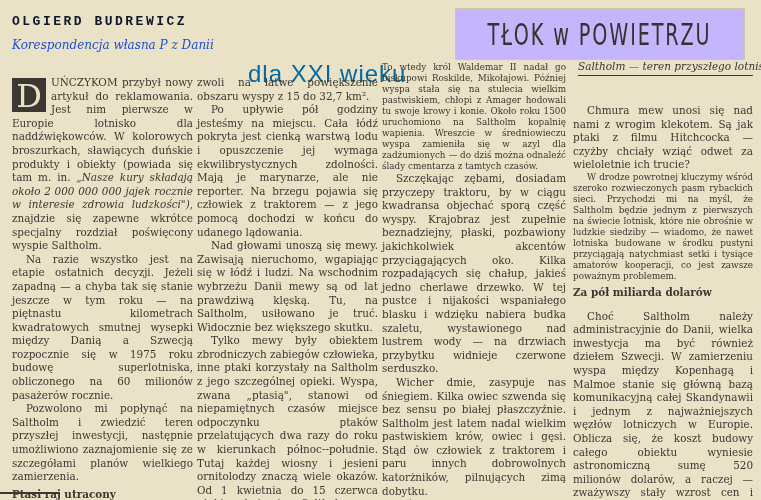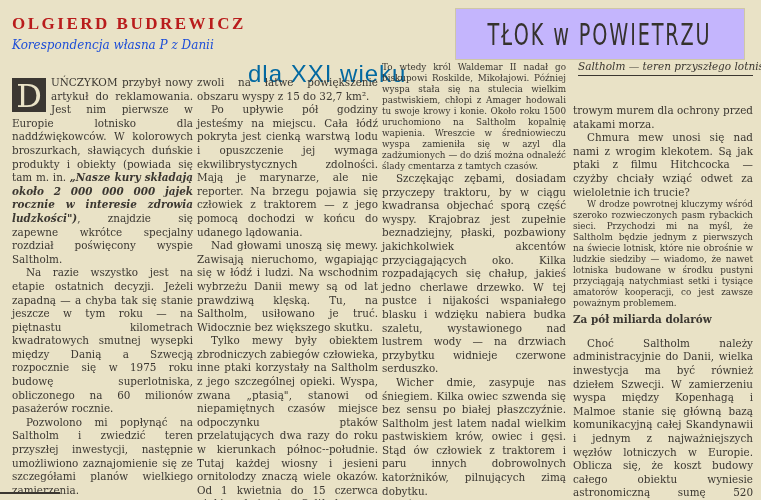--- a/index.html
+++ b/index.html
@@ -6,22 +6,22 @@
   body {
     width:761px; height:500px; overflow:hidden;
     background:#e9e2c6;
     color:#3a3630;
     font-family:"DejaVu Serif", serif;
     position:relative;
   }
   .page { position:absolute; left:0; top:0; width:761px; height:500px; }
   .author {
     position:absolute; left:12px; top:14px;
-    font-family:Liberation Serif, serif; font-weight:bold;
-    font-size:17px; letter-spacing:2.5px; color:#b91c1c;
+    font-family:Liberation Mono, monospace; font-weight:bold;
+    font-size:13px; letter-spacing:2.5px; color:#0f172a;
     white-space:nowrap;
   }
   .corr {
     position:absolute; left:12px; top:38px;
     font-family:"DejaVu Serif", serif; font-style:italic;
     font-size:12px; color:#1d4ed8; white-space:nowrap;
   }
   .t1 {
     position:absolute; left:248px; top:8px;
     font-family:"Liberation Sans", sans-serif;
@@ -56,21 +56,21 @@
     float:left; width:34px; height:34px; margin:2px 5px 0 0;
     background:#3b3732; color:#e9e2c6;
     font-size:32px; line-height:36px; text-align:center; font-family:"DejaVu Serif", serif;
   }
   .photo-caption {
     position:absolute; left:578px; top:60px; width:175px;
     font-style:italic; font-size:10.5px; color:#3b3731; text-align:center;
     border-bottom:1.5px solid #3b3731; padding-bottom:3px; white-space:nowrap;
   }
   .bottom-rule { position:absolute; left:0; bottom:6px; width:60px; height:2px; background:#3b3731; }
-  i { font-style:italic;font-weight:bold; }
+  i { font-style:italic; }
 </style>
 </head>
 <body>
 
 <div class="page">
 
   <div class="author">OLGIERD BUDREWICZ</div>
   <div class="corr">Korespondencja własna P z Danii</div>
   <div class="t2">dla XXI wieku</div>
   <div class="banner">
@@ -98,21 +98,20 @@
   </div>
 
   <div class="col" style="left:382px; top:62px; width:184px;">
     <p class="noind small">To wtedy król Waldemar II nadał go biskupowi Roskilde, Mikołajowi. Później wyspa stała się na stulecia wielkim pastwiskiem, chłopi z Amager hodowali tu swoje krowy i konie. Około roku 1500 uruchomiono na Saltholm kopalnię wapienia. Wreszcie w średniowieczu wyspa zamieniła się w azyl dla zadżumionych — do dziś można odnaleźć ślady cmentarza z tamtych czasów.</p>
     <p>Szczękając zębami, dosiadam przyczepy traktoru, by w ciągu kwadransa objechać sporą część wyspy. Krajobraz jest zupełnie beznadziejny, płaski, pozbawiony jakichkolwiek akcentów przyciągających oko. Kilka rozpadających się chałup, jakieś jedno cherlawe drzewko. W tej pustce i nijakości wspaniałego blasku i wdzięku nabiera budka szaletu, wystawionego nad lustrem wody — na drzwiach przybytku widnieje czerwone serduszko.</p>
     <p>Wicher dmie, zasypuje nas śniegiem. Kilka owiec szwenda się bez sensu po białej płaszczyźnie. Saltholm jest latem nadal wielkim pastwiskiem krów, owiec i gęsi. Stąd ów człowiek z traktorem i paru innych dobrowolnych katorżników, pilnujących zimą dobytku.</p>
     <p>Jeździmy po wertepach wzdłuż brzegu. W tym miejscu ląd wznosi się zaledwie kilkadziesiąt centymetrów nad poziom morza. Przeciętna wysokość wynosi metr, tylko w jednym miejscu sięga pięciu metrów. Taki układ topograficzny stanowi dodatkowy argument w dyskusji nad przyszłością wyspy — wystarczy zwieźć piasek i splantować teren. Projekt przewiduje otoczenie przyszłego lotniska 3,5-me-</p>
   </div>
 
   <div class="col" style="left:573px; top:104px; width:180px;">
-    <p class="noind">trowym murem dla ochrony przed atakami morza.</p>
     <p>Chmura mew unosi się nad nami z wrogim klekotem. Są jak ptaki z filmu Hitchcocka — czyżby chciały wziąć odwet za wieloletnie ich trucie?</p>
     <p class="small">W drodze powrotnej kluczymy wśród szeroko rozwieczonych pasm rybackich sieci. Przychodzi mi na myśl, że Saltholm będzie jednym z pierwszych na świecie lotnisk, które nie obrośnie w ludzkie siedziby — wiadomo, że nawet lotniska budowane w środku pustyni przyciągają natychmiast setki i tysiące amatorów kooperacji, co jest zawsze poważnym problemem.</p>
     <p class="sub">Za pół miliarda dolarów</p>
     <p>Choć Saltholm należy administracyjnie do Danii, wielka inwestycja ma być również dziełem Szwecji. W zamierzeniu wyspa między Kopenhagą i Malmoe stanie się główną bazą komunikacyjną całej Skandynawii i jednym z najważniejszych węzłów lotniczych w Europie. Oblicza się, że koszt budowy całego obiektu wyniesie astronomiczną sumę 520 milionów dolarów, a raczej — zważywszy stały wzrost cen i dalsze nieprzewidziane wydatki — jakieś 600—700 milionów dolarów.</p>
 
   </div>
 
   <div class="bottom-rule"></div>
 </div>
 

